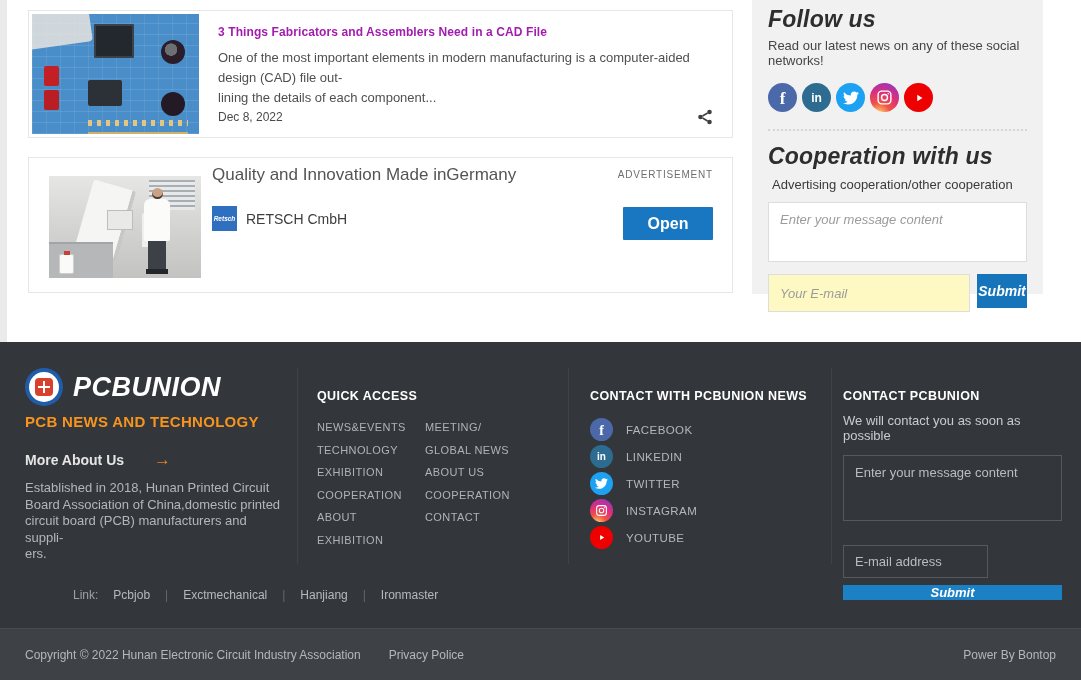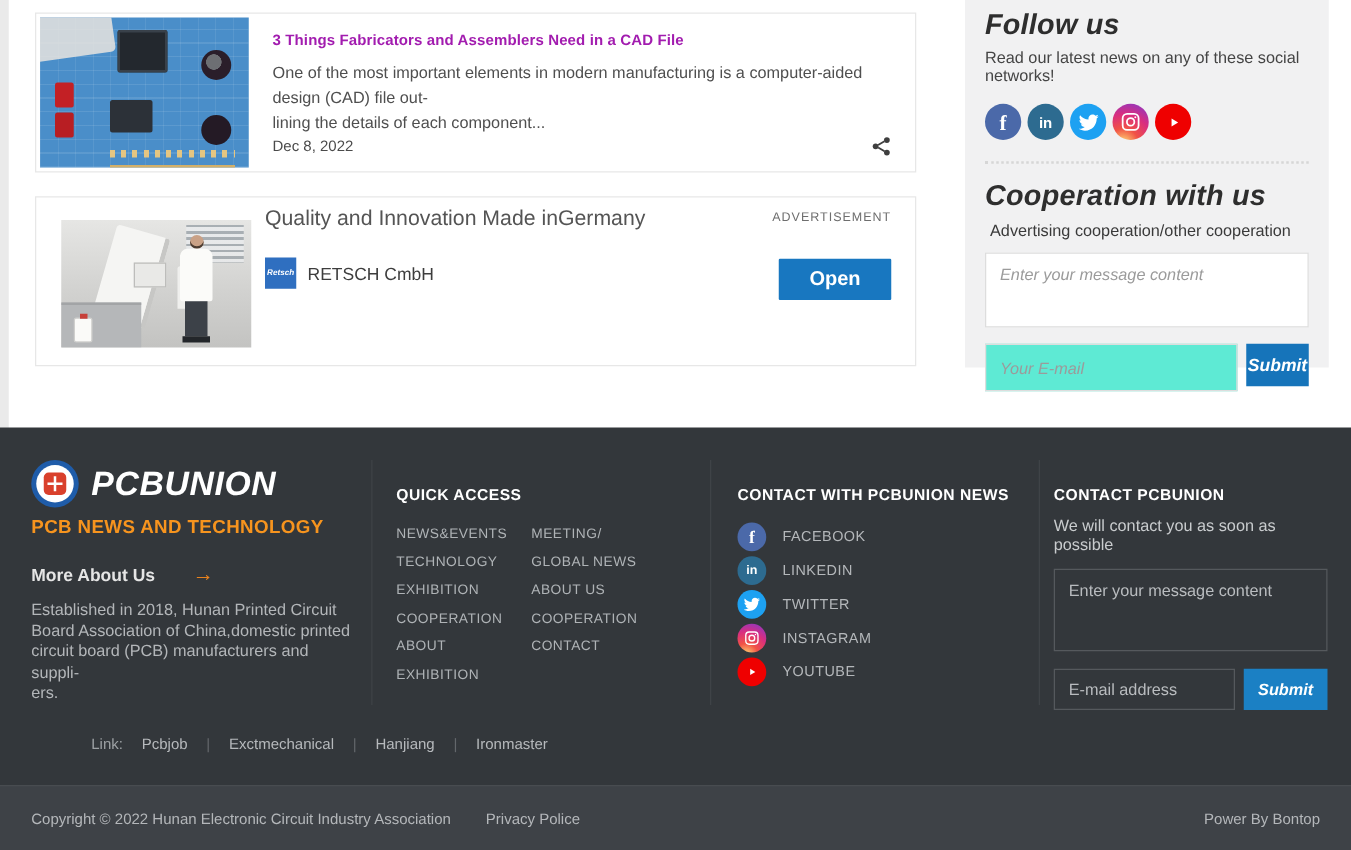--- a/index.html
+++ b/index.html
@@ -44,40 +44,40 @@
   .p-shoes { position:absolute; left:5px; top:81px; width:22px; height:5px; background:#23262a; }
   .ad-body { position:absolute; left:183px; top:0; right:130px; }
   .ad-title { margin-top:15px; font-size:27px; font-weight:700; color:#2f2f2f; letter-spacing:.2px; }
   .ad-subtitle { margin-top:7px; font-size:17px; color:#545454; }
   .ad-advertiser { margin-top:21px; display:flex; align-items:center; gap:9px; }
   .retsch-logo { width:25px; height:25px; background:#2f6fc0; color:#fff; font-size:6.5px; font-weight:700; font-style:italic; display:flex; align-items:center; justify-content:center; flex:none; }
   .ad-advertiser-name { font-size:14px; color:#3d3d3d; }
   .open-btn { position:absolute; right:19px; top:49px; width:90px; height:33px; background:#1877c0; color:#fff; border:none; font-family:inherit; font-size:16px; font-weight:700; cursor:pointer; border-radius:1px; }
 
   
-  .sidebar { position:absolute; left:772px; top:0; width:291px; height:294px; background:#f1f1f2; padding:6px 16px 16px 16px; }
+  .sidebar { position:absolute; left:752px; top:0; width:291px; height:294px; background:#f1f1f2; padding:6px 16px 16px 16px; }
   .sb-h { font-size:23px; font-weight:800; font-style:italic; color:#2e2e2e; letter-spacing:.2px; }
   .sb-sub { margin-top:5px; font-size:13px; color:#454545; }
   .social-row { margin-top:15px; display:flex; gap:5px; }
   .sc { border-radius:50%; display:flex; align-items:center; justify-content:center; cursor:pointer; flex:none; }
   .sc-29 { width:29px; height:29px; }
   .sc-23 { width:23px; height:23px; }
   .sc-fb { background:#4b69a9; } .sc-li { background:#2d6b90; } .sc-tw { background:#1da1f2; }
   .sc-ig { background:radial-gradient(circle at 30% 110%, #fed373 4%, #f15245 32%, #d92e7f 62%, #9b36b7 88%); }
   .sc-yt { background:#ef0000; }
   .sc .fb-f { color:#fff; font-weight:700; font-size:17px; font-family:"Liberation Serif", serif; margin-top:3px; }
   .sc-23 .fb-f { font-size:14px; margin-top:2px; }
   .sc .li-in { color:#fff; font-weight:700; font-size:12px; }
   .sc-23 .li-in { font-size:10px; }
   .dotted-div { margin:17px 0 12px 0; border-top:2px dotted #d6d6d6; }
   .coop-label { margin-top:7px; font-size:13px; color:#3a3a3a; padding-left:4px; }
   .sb-textarea { margin-top:10px; width:100%; height:60px; background:#fff; border:1px solid #ddd; resize:none; font-family:inherit; font-size:13px; font-style:italic; padding:9px 11px; color:#555; }
   .sb-textarea::placeholder, .sb-email::placeholder { color:#9b9b9b; font-style:italic; }
   .sb-form-row { margin-top:8px; display:flex; gap:7px; }
-  .sb-email { flex:1; height:34px; background:#5eead4; border:1px solid #ddd; font-family:inherit; font-size:13px; font-style:italic; padding:18px 11px; color:#555; }
+  .sb-email { flex:1; height:34px; background:#fef9c3; border:1px solid #ddd; font-family:inherit; font-size:13px; font-style:italic; padding:18px 11px; color:#555; }
   .sb-submit { width:87px; height:34px; background:#1674ba; border:none; color:#fff; font-family:inherit; font-size:14px; font-weight:700; font-style:italic; cursor:pointer; }
 
   
   .footer { position:absolute; left:0; top:342px; width:1081px; height:338px; background:#33373b; color:#b3b6b9; }
   .f-div { position:absolute; top:26px; width:1px; height:196px; background:#3f4347; }
   .f-col1 { position:absolute; left:25px; top:26px; width:258px; }
   .brand-row { display:flex; align-items:center; gap:10px; }
   .emblem { position:relative; width:38px; height:38px; border-radius:50%; background:#1f5ca9; flex:none; }
   .emblem-in { position:absolute; left:4px; top:4px; width:30px; height:30px; border-radius:50%; background:#fff; }
   .emblem-core { position:absolute; left:10px; top:10px; width:18px; height:18px; border-radius:4px; background:#d9402c; }
@@ -96,21 +96,21 @@
   .qa-col1 { width:108px; }
   .qa-link { font-size:11px; color:#afb3b6; letter-spacing:.4px; cursor:pointer; line-height:10.5px; }
   .f-col3 { position:absolute; left:590px; top:47px; }
   .fsocial-list { margin-top:15px; display:flex; flex-direction:column; gap:4px; }
   .fsocial-row { display:flex; align-items:center; gap:13px; height:23px; cursor:pointer; }
   .fsocial-label { font-size:11.5px; color:#b4b7ba; letter-spacing:.4px; }
   .f-col4 { position:absolute; left:843px; top:47px; width:219px; }
   .f-sub { margin-top:10px; font-size:13px; color:#c9ccce; }
   .f-textarea { margin-top:12px; width:100%; height:66px; background:transparent; border:1px solid #55595d; resize:none; font-family:inherit; font-size:13px; padding:9px 11px; color:#d6d9db; }
   .f-textarea::placeholder, .f-email::placeholder { color:#b9bcbf; font-style:normal; }
-  .f-form-row { margin-top:9px; display:flex; gap:7px; }
+  .f-form-row { margin-top:20px; display:flex; gap:7px;flex-direction:column; }
   .f-email { width:145px; height:33px; background:transparent; border:1px solid #55595d; font-family:inherit; font-size:13px; padding:0 11px; color:#d6d9db; }
   .f-submit { flex:1; height:33px; background:#1b80c4; border:none; color:#fff; font-family:inherit; font-size:13px; font-weight:700; font-style:italic; cursor:pointer; }
   .links-row { position:absolute; left:25px; top:246px; display:flex; align-items:center; gap:15px; font-size:12px;margin-left:48px; }
   .links-label { color:#9da1a4; }
   .flink { color:#b6b9bc; cursor:pointer; }
   .fsep { color:#63676b; }
   .bottom-bar { position:absolute; left:0; top:286px; width:1081px; height:52px; background:#3e4247; border-top:1px solid #484c50; display:flex; align-items:center; }
   .copyright { margin-left:25px; font-size:12px; color:#b4b7ba; }
   .privacy { margin-left:28px; font-size:12px; color:#b4b7ba; cursor:pointer; }
   .power { margin-left:auto; margin-right:25px; font-size:12px; color:#b4b7ba; }

